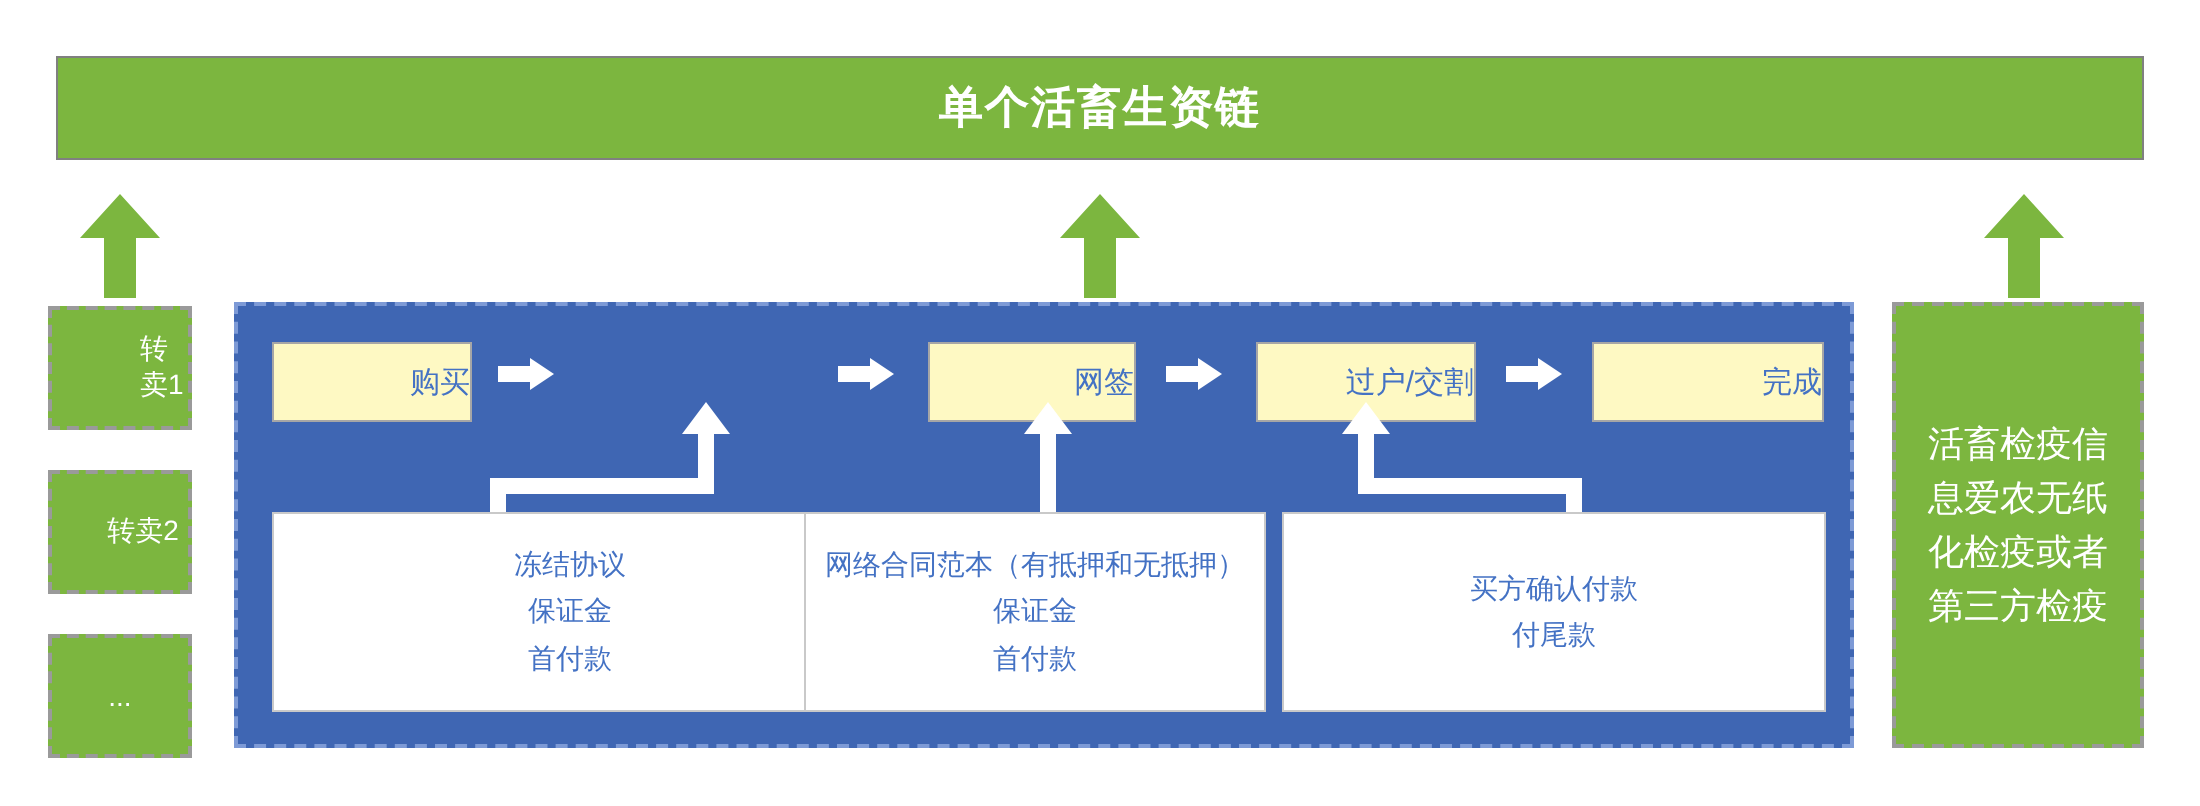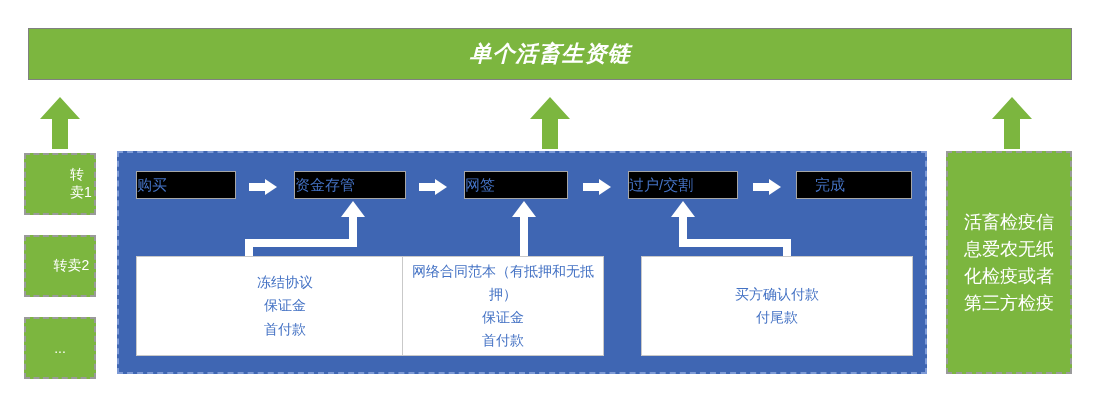--- a/index.html
+++ b/index.html
@@ -21,21 +21,20 @@
     left: 28px;
     top: 28px;
     width: 1044px;
     height: 52px;
     background: #7CB63F;
     border: 1px solid #808080;
     box-sizing: border-box;
     display: flex;
     align-items: center;
     justify-content: center;
-    font-style: italic;
   }
   #title-bar .title-text {
     color: #ffffff;
     font-size: 22px;
     font-weight: bold;
     letter-spacing: 1px;
   }
 
   
   .up-arrow {
@@ -96,27 +95,27 @@
     height: 223px;
     background: #3F66B3;
     border: 2px dashed #7d9ad6;
     box-sizing: border-box;
   }
 
   
   .step-chip {
     position: absolute;
     top: 18px;
-    height: 28px;
-    background: #000000;
+    height: 40px;
+    background: #fef9c3;
     border: 1px solid #a6a6a6;
     box-sizing: border-box;
     display: flex;
     align-items: center;
-    justify-content: flex-start;
+    justify-content: flex-end;
     color: #4472C4;
     font-size: 15px;
   }
   #step-0 { left: 17px;  width: 100px; }
   #step-1 { left: 175px; width: 112px; }
   #step-2 { left: 345px; width: 104px; }
   #step-3 { left: 509px; width: 110px; }
   #step-4 { left: 677px; width: 116px; padding-left: 18px; }
 
   .step-sep {
@@ -142,21 +141,21 @@
     display: flex;
     flex-direction: column;
     align-items: center;
     justify-content: center;
     color: #4472C4;
     font-size: 14px;
     line-height: 1.65;
     text-align: center;
   }
   #detail-0 { left: 17px;  width: 298px; }
-  #detail-1 { left: 283px; width: 202px; }
+  #detail-1 { left: 283px; width: 231px; }
   #detail-2 { left: 522px; width: 272px; }
 
   
   .connector {
     position: absolute;
     pointer-events: none;
   }
   .connector svg { display: block; }
   #connector-0 { left: 120px; top: 46px; width: 130px; height: 60px; }
   #connector-1 { left: 392px; top: 46px; width: 26px;  height: 60px; }
@@ -199,23 +198,20 @@
 
   <div class="step-chip" id="step-0">
     <span>购买</span>
   </div>
   <div class="step-sep" id="sep-0">
     <svg width="28" height="16" viewBox="0 0 28 16">
       <polygon points="0,4 16,4 16,0 28,8 16,16 16,12 0,12" fill="#ffffff"></polygon>
     </svg>
   </div>
 
-  <div class="step-chip" id="step-1">
-    <span>资金存管</span>
-  </div>
   <div class="step-sep" id="sep-1">
     <svg width="28" height="16" viewBox="0 0 28 16">
       <polygon points="0,4 16,4 16,0 28,8 16,16 16,12 0,12" fill="#ffffff"></polygon>
     </svg>
   </div>
 
   <div class="step-chip" id="step-2">
     <span>网签</span>
   </div>
   <div class="step-sep" id="sep-2">

